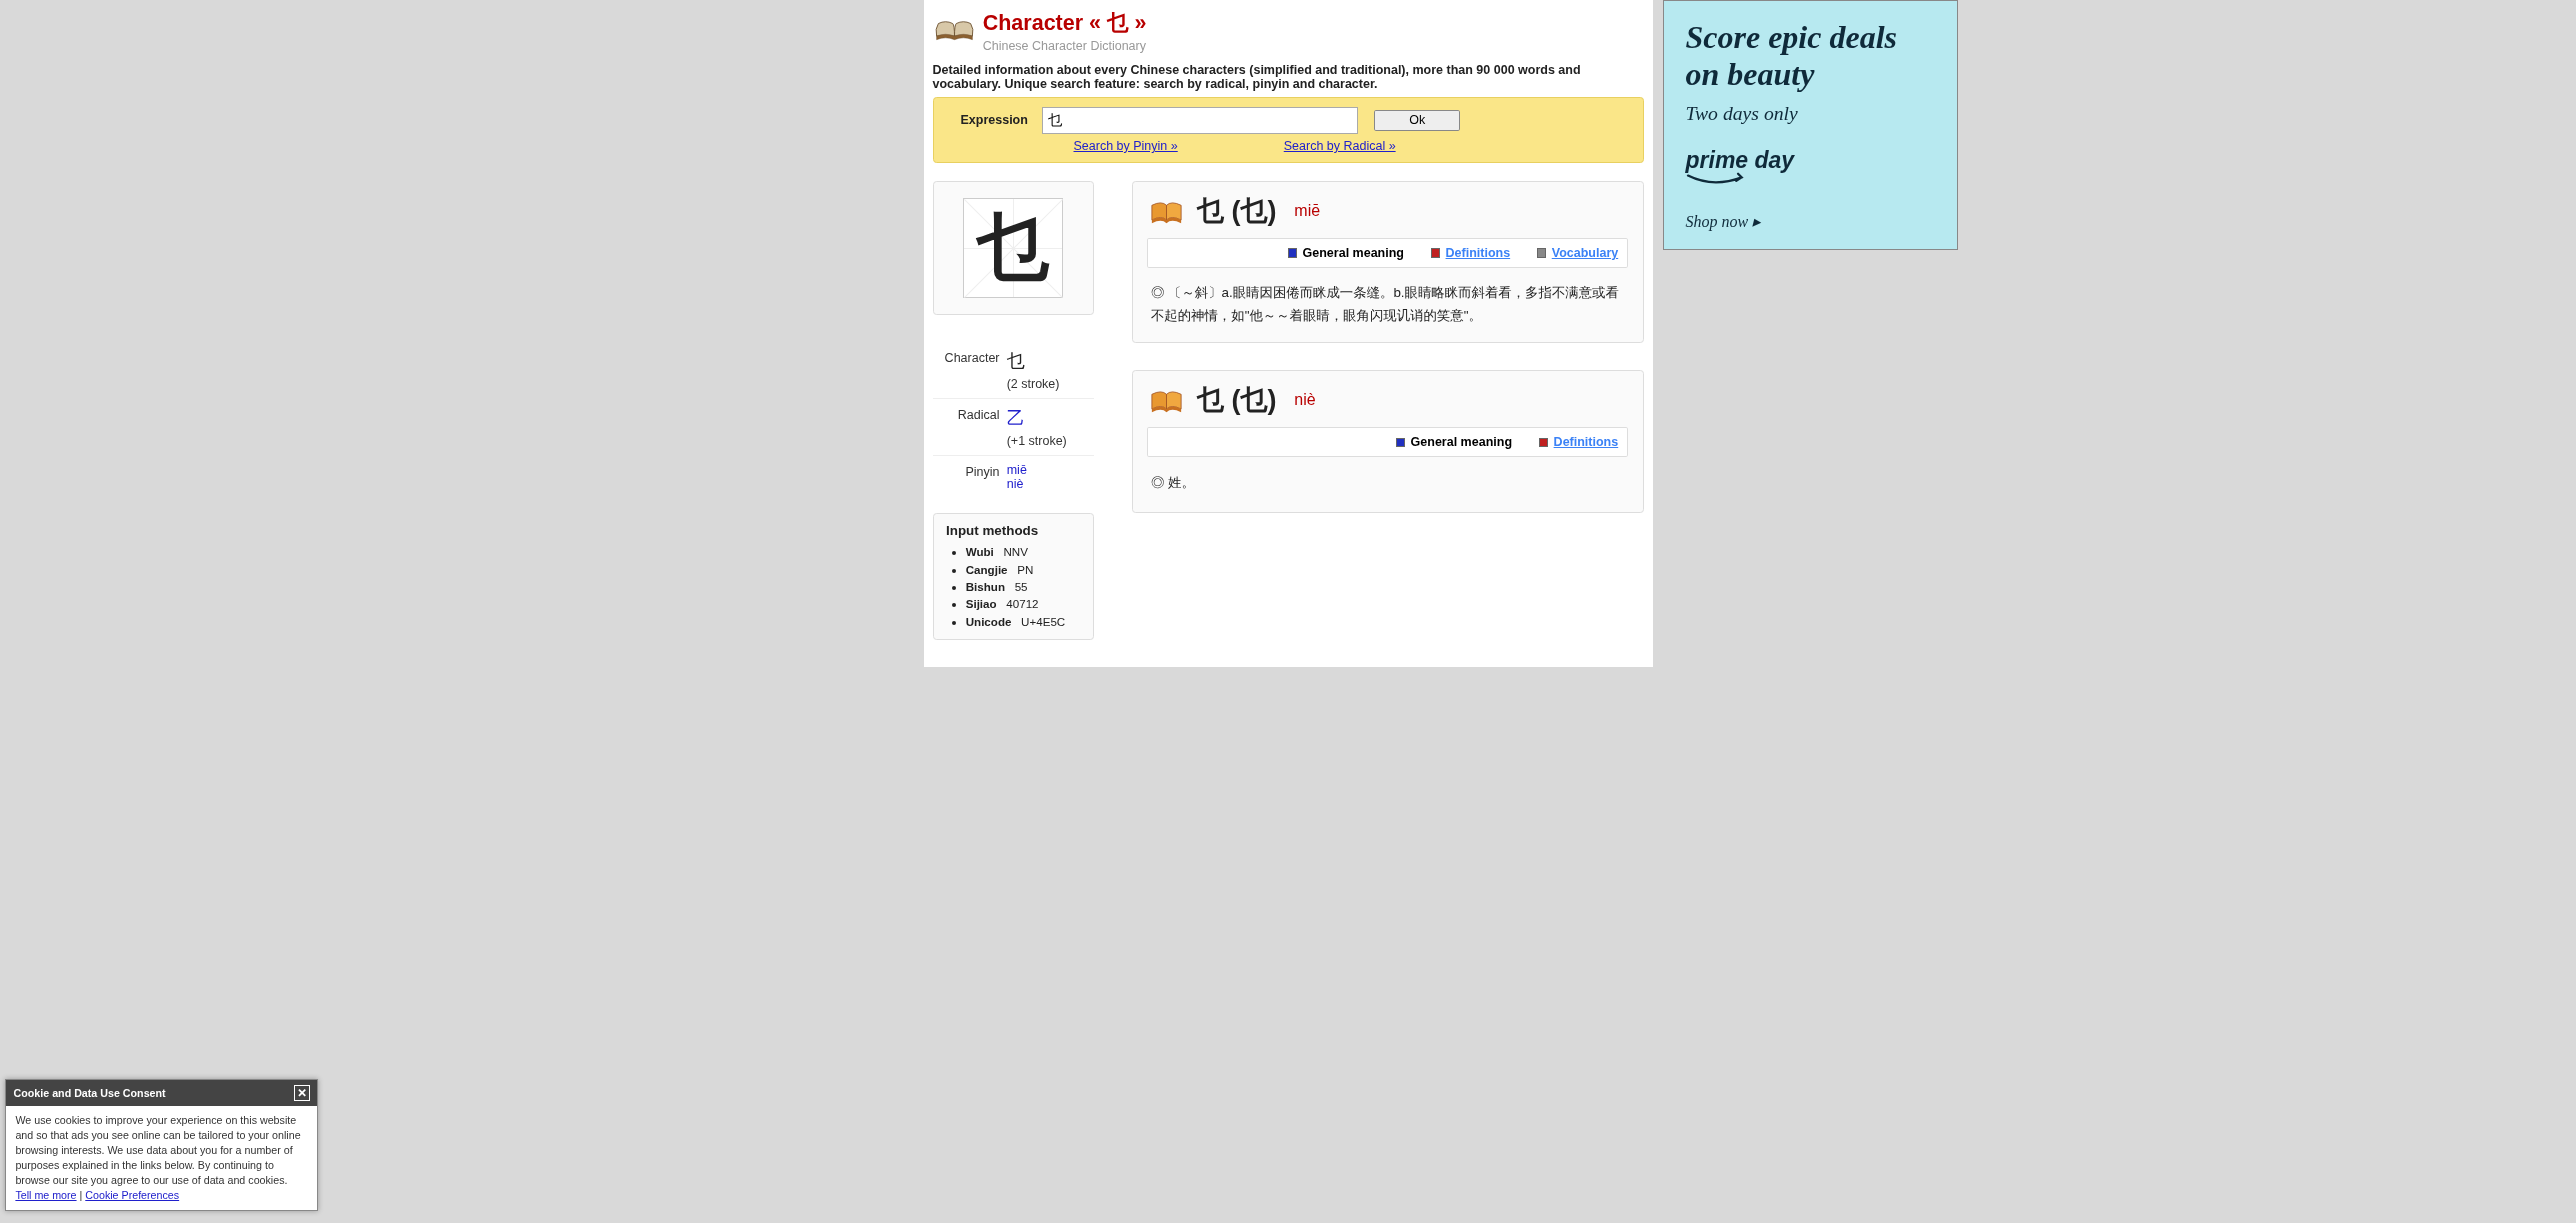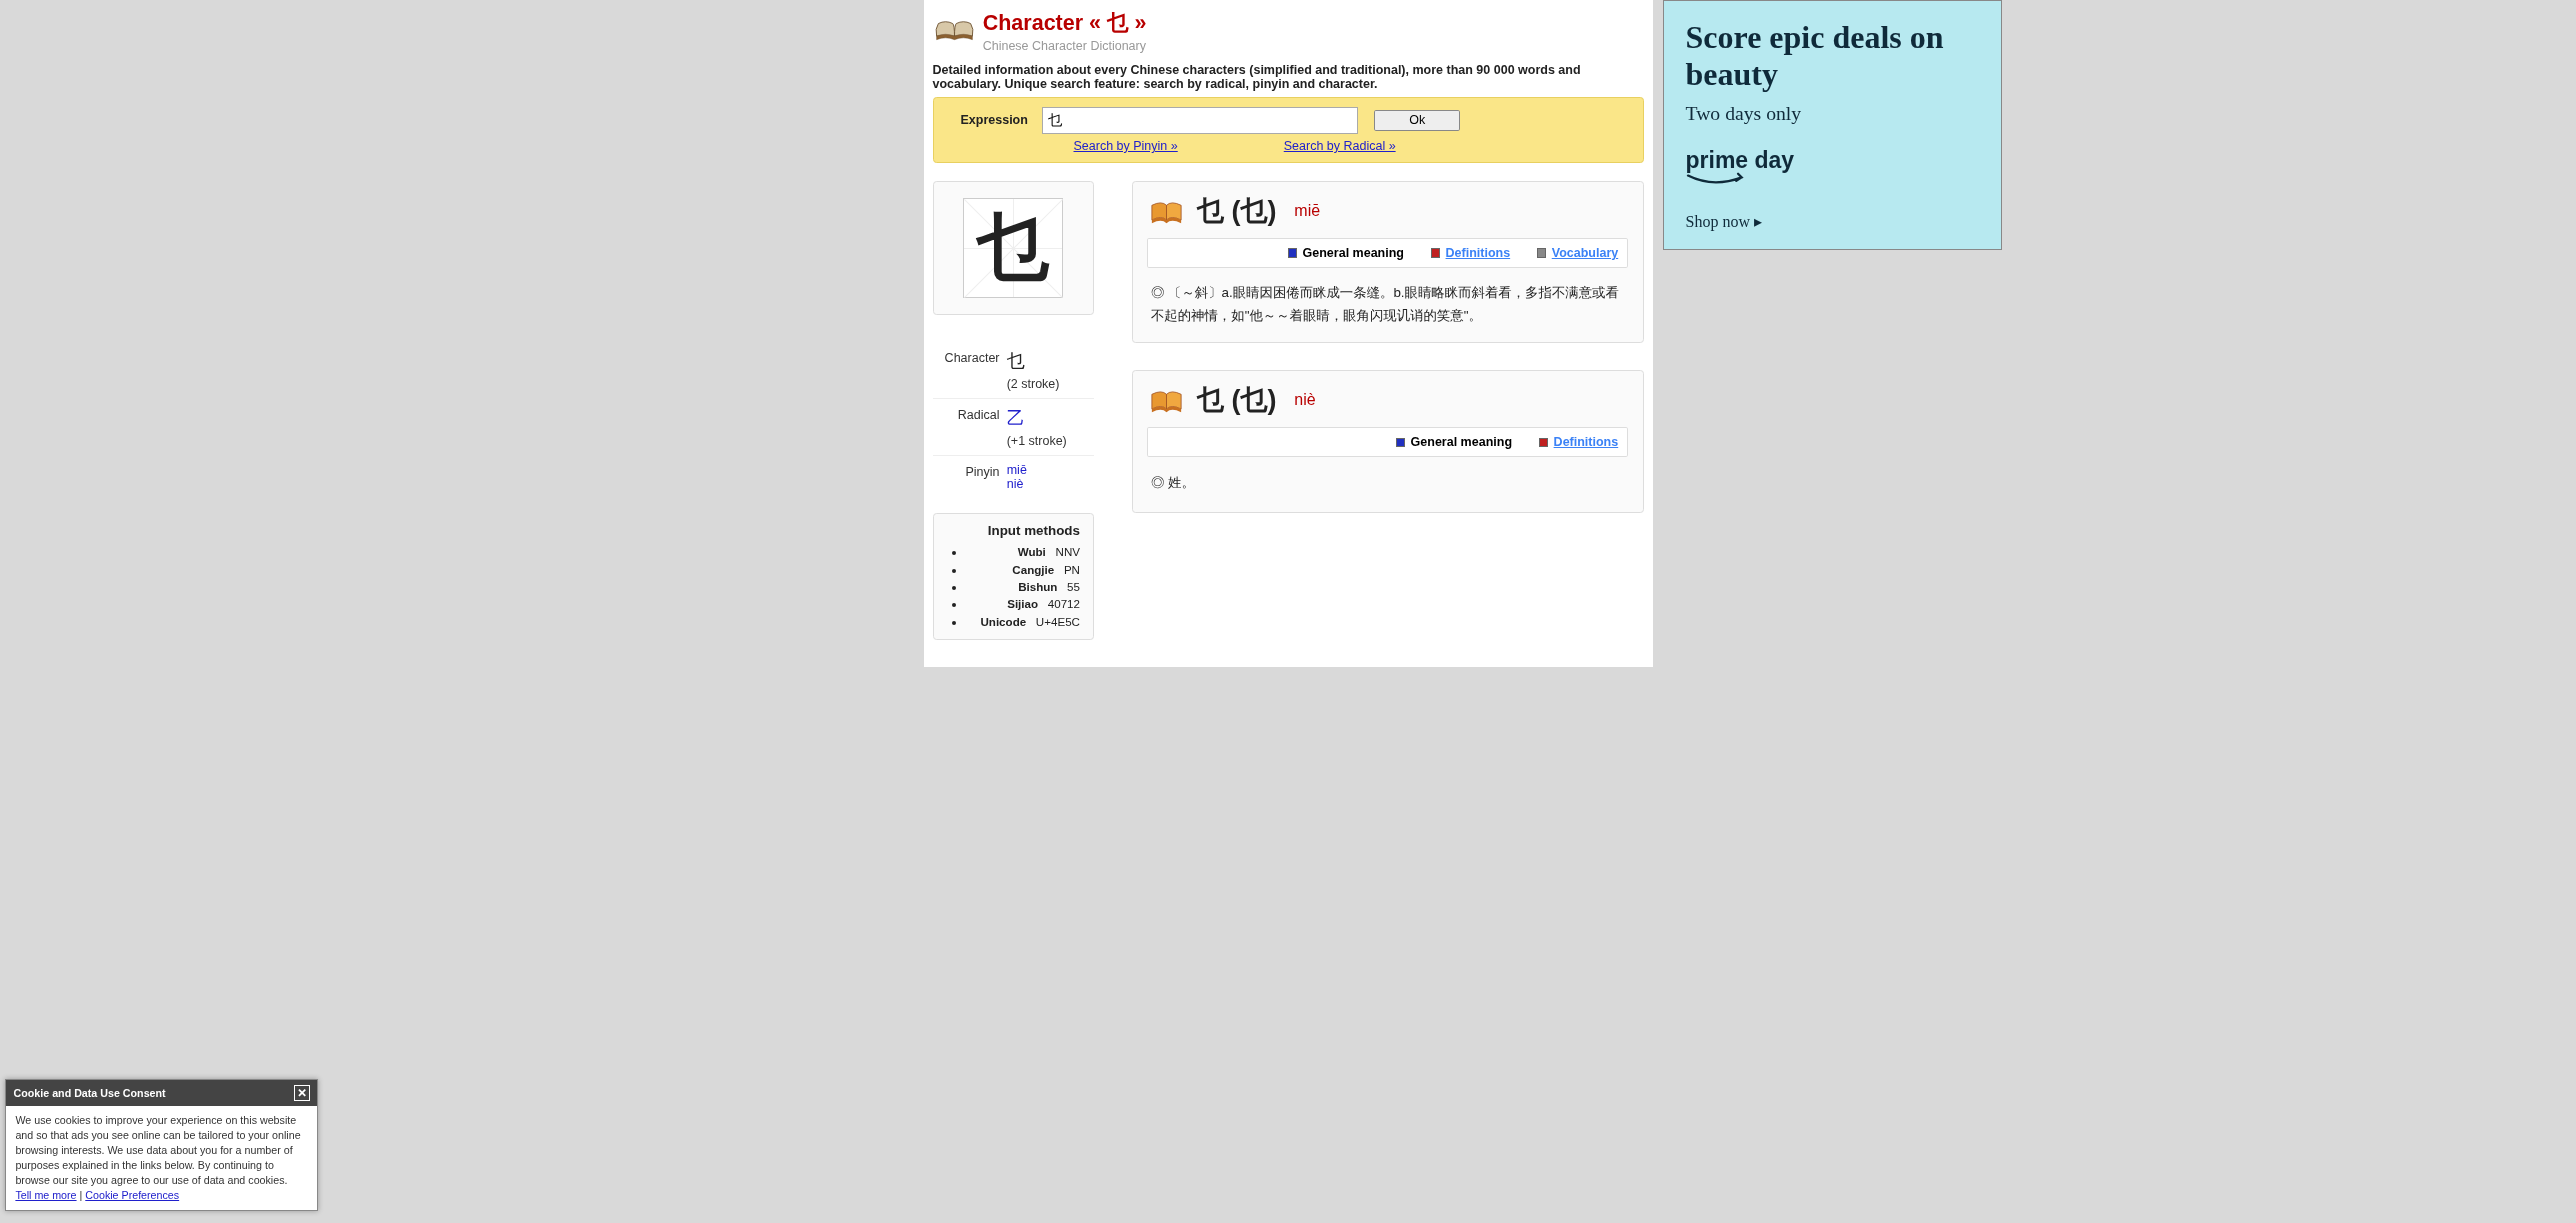--- a/index.html
+++ b/index.html
@@ -162,21 +162,20 @@
   .info-char { font-size: 18px; }
   .info-sub { color: #333; margin-top: 3.6px; }
   .radical-link { color: #2020cc; font-size: 18px; text-decoration: none; }
   .pinyin-link { color: #2020cc; text-decoration: none; display: block; }
   .input-methods-card {
     border: 0.9px solid #ddd;
     border-radius: 3.6px;
     background: #fafafa;
     padding: 9px 12.5px;
     margin-top: 14.3px;
-    text-align: right;
   }
   .input-methods-card h3 {
     margin: 0 0 5.4px 0;
     font-size: 13.4px;
     font-weight: bold;
   }
   .input-methods-card ul {
     margin: 0;
     padding-left: 19.7px;
   }
@@ -237,25 +236,26 @@
   .tab-bold { font-weight: bold; color: #000; }
   .tab-link { color: #3b82f6; font-weight: bold; text-decoration: underline; }
   .entry-body {
     padding: 14.3px 3.6px 0 3.6px;
     font-size: 13.4px;
     line-height: 1.7;
   }
   .ad-sidebar {
     position: absolute;
     top: 0;
-    width: 339px;
+    width: 295px;
     background: #b7e9f0;
     padding: 18px 21.5px;
     box-sizing: border-box;
     border: 0.9px solid #888;
+    font-style: italic;
   }
   .ad-headline {
     font-family: Georgia, serif;
     font-size: 32px;
     font-weight: bold;
     color: #0f2a3a;
     line-height: 1.15;
     margin: 0 0 9px 0;
   }
   .ad-sub {

